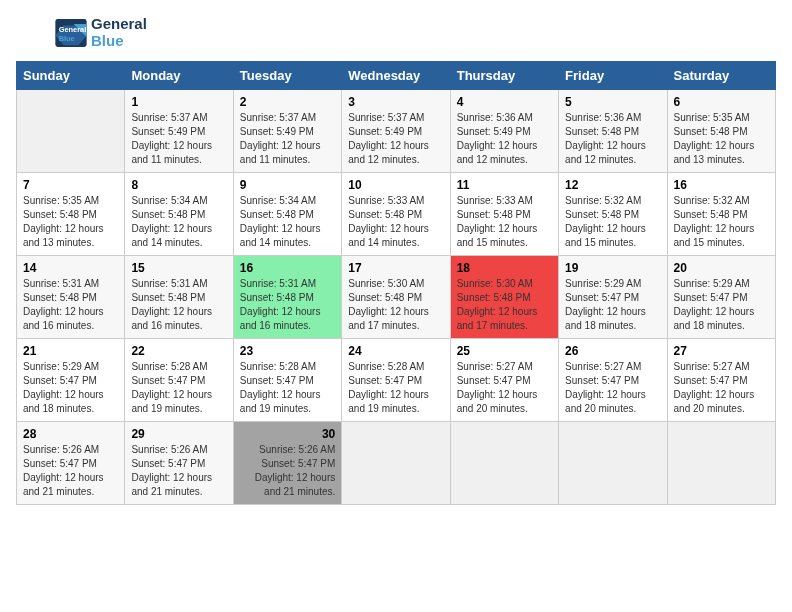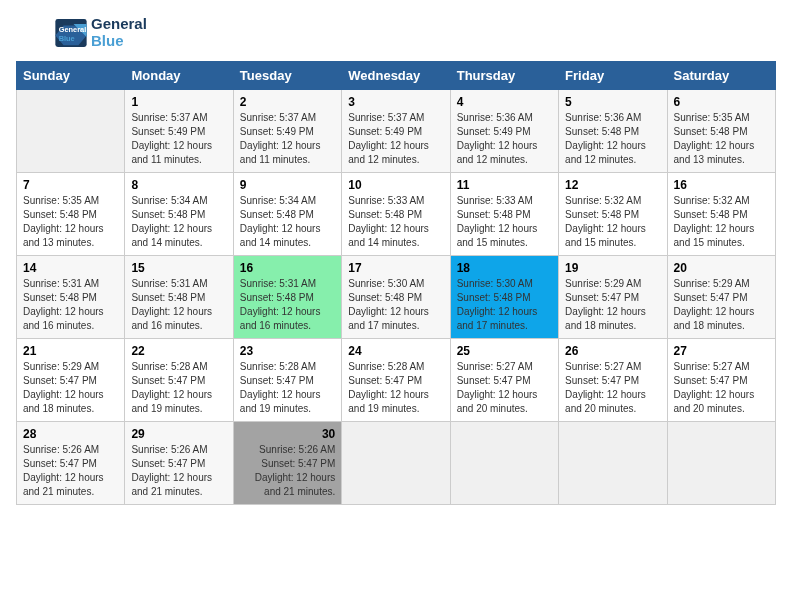--- a/index.html
+++ b/index.html
@@ -240,21 +240,21 @@
 Daylight: 12 hours
 and 16 minutes.</div>
         </td>
         <td style="background: rgb(247, 247, 247);">
           <span class="day-num">17</span>
           <div class="day-info" style="white-space: pre-line;">Sunrise: 5:30 AM
 Sunset: 5:48 PM
 Daylight: 12 hours
 and 17 minutes.</div>
         </td>
-        <td style="background: #0ea5e9;">
+        <td style="background: #ef4444;">
           <span class="day-num">18</span>
           <div class="day-info" style="white-space: pre-line;">Sunrise: 5:30 AM
 Sunset: 5:48 PM
 Daylight: 12 hours
 and 17 minutes.</div>
         </td>
         <td style="background: rgb(247, 247, 247);">
           <span class="day-num">19</span>
           <div class="day-info" style="white-space: pre-line;">Sunrise: 5:29 AM
 Sunset: 5:47 PM

